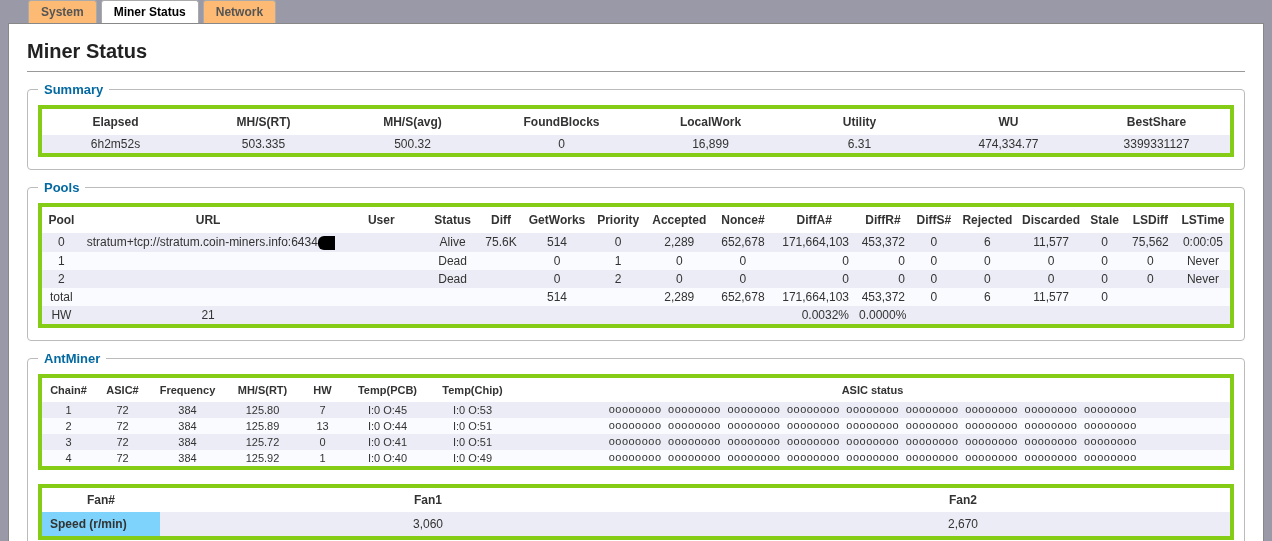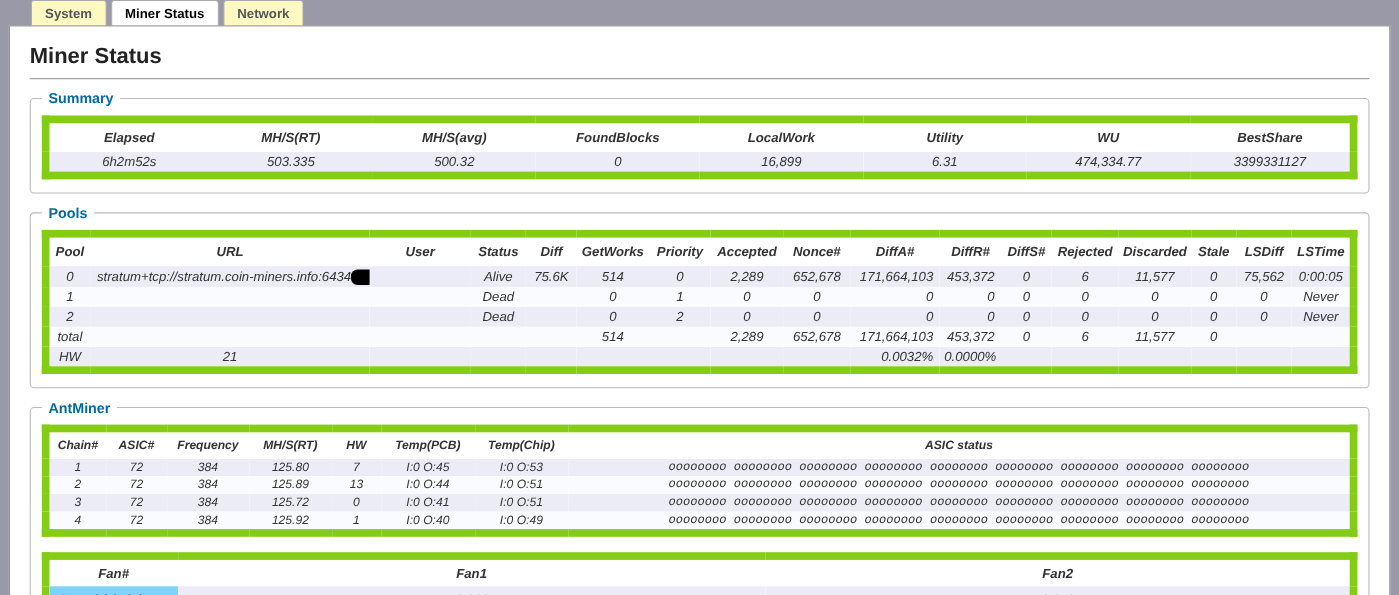--- a/index.html
+++ b/index.html
@@ -1,25 +1,25 @@
 <!DOCTYPE html>
 <html><head>
 <meta charset="utf-8">
 <style>
   * { box-sizing: border-box; margin: 0; padding: 0; }
   body { background: #9999a8; font-family: Arial, Helvetica, sans-serif; font-size: 12px; color: #222; }
   .tabs { display: flex; gap: 4px; padding-left: 28px; }
-  .tab { background: #fef9c3; border: 1px solid #aaa; border-bottom: none; padding: 4px 12px; font-weight: bold; color: #555; cursor: pointer; border-radius: 3px 3px 0 0; font-size: 12px; }
+  .tab { background: #fdba74; border: 1px solid #aaa; border-bottom: none; padding: 4px 12px; font-weight: bold; color: #555; cursor: pointer; border-radius: 3px 3px 0 0; font-size: 12px; }
   .tab.active { background: #fff; color: #000; }
   .page { background: #fff; margin: 0 8px 8px 8px; border: 1px solid #888; padding: 12px 18px; }
   h2.title { font-size: 20px; font-weight: bold; margin: 4px 0 8px 0; color: #222; }
   hr.sep { border: none; border-top: 1px solid #999; margin-bottom: 10px; }
   fieldset { border: 1px solid #bbb; border-radius: 4px; padding: 8px 10px 12px 10px; margin-bottom: 10px; }
   legend { padding: 0 6px; font-weight: bold; color: #0369a1; font-size: 13px; }
-  table { width: 100%; border-collapse: collapse; border: 7px solid #84cc16; table-layout: fixed; font-style: italic; }
+  table { width: 100%; border-collapse: collapse; border: 4px solid #84cc16; table-layout: fixed; }
   th { background: #fff; text-align: center; padding: 6px 4px; font-weight: bold; color: #333; font-size: 12px; }
   td { background: #ebecf5; text-align: center; padding: 2px 4px; font-size: 12px; color: #333; white-space: nowrap; overflow: hidden; }
   tr.odd td { background: #fafbff; }
   .url-cell { text-align: right; padding-left: 6px; white-space: nowrap; overflow: hidden; }
   .redact { display: inline-block; width: 80px; height: 14px; background: #000; vertical-align: middle; border-radius: 6px; }
   .left { text-align: left; padding-left: 8px; }
   .right { text-align: right; padding-right: 6px; }
   .antminer-table td, .antminer-table th { font-size: 11px; margin-top: 16px; }
   .asiccol { font-family: "Courier New", monospace; font-size: 11px; letter-spacing: 0; }
   .fans th, .fans td { padding: 5px 8px; }

